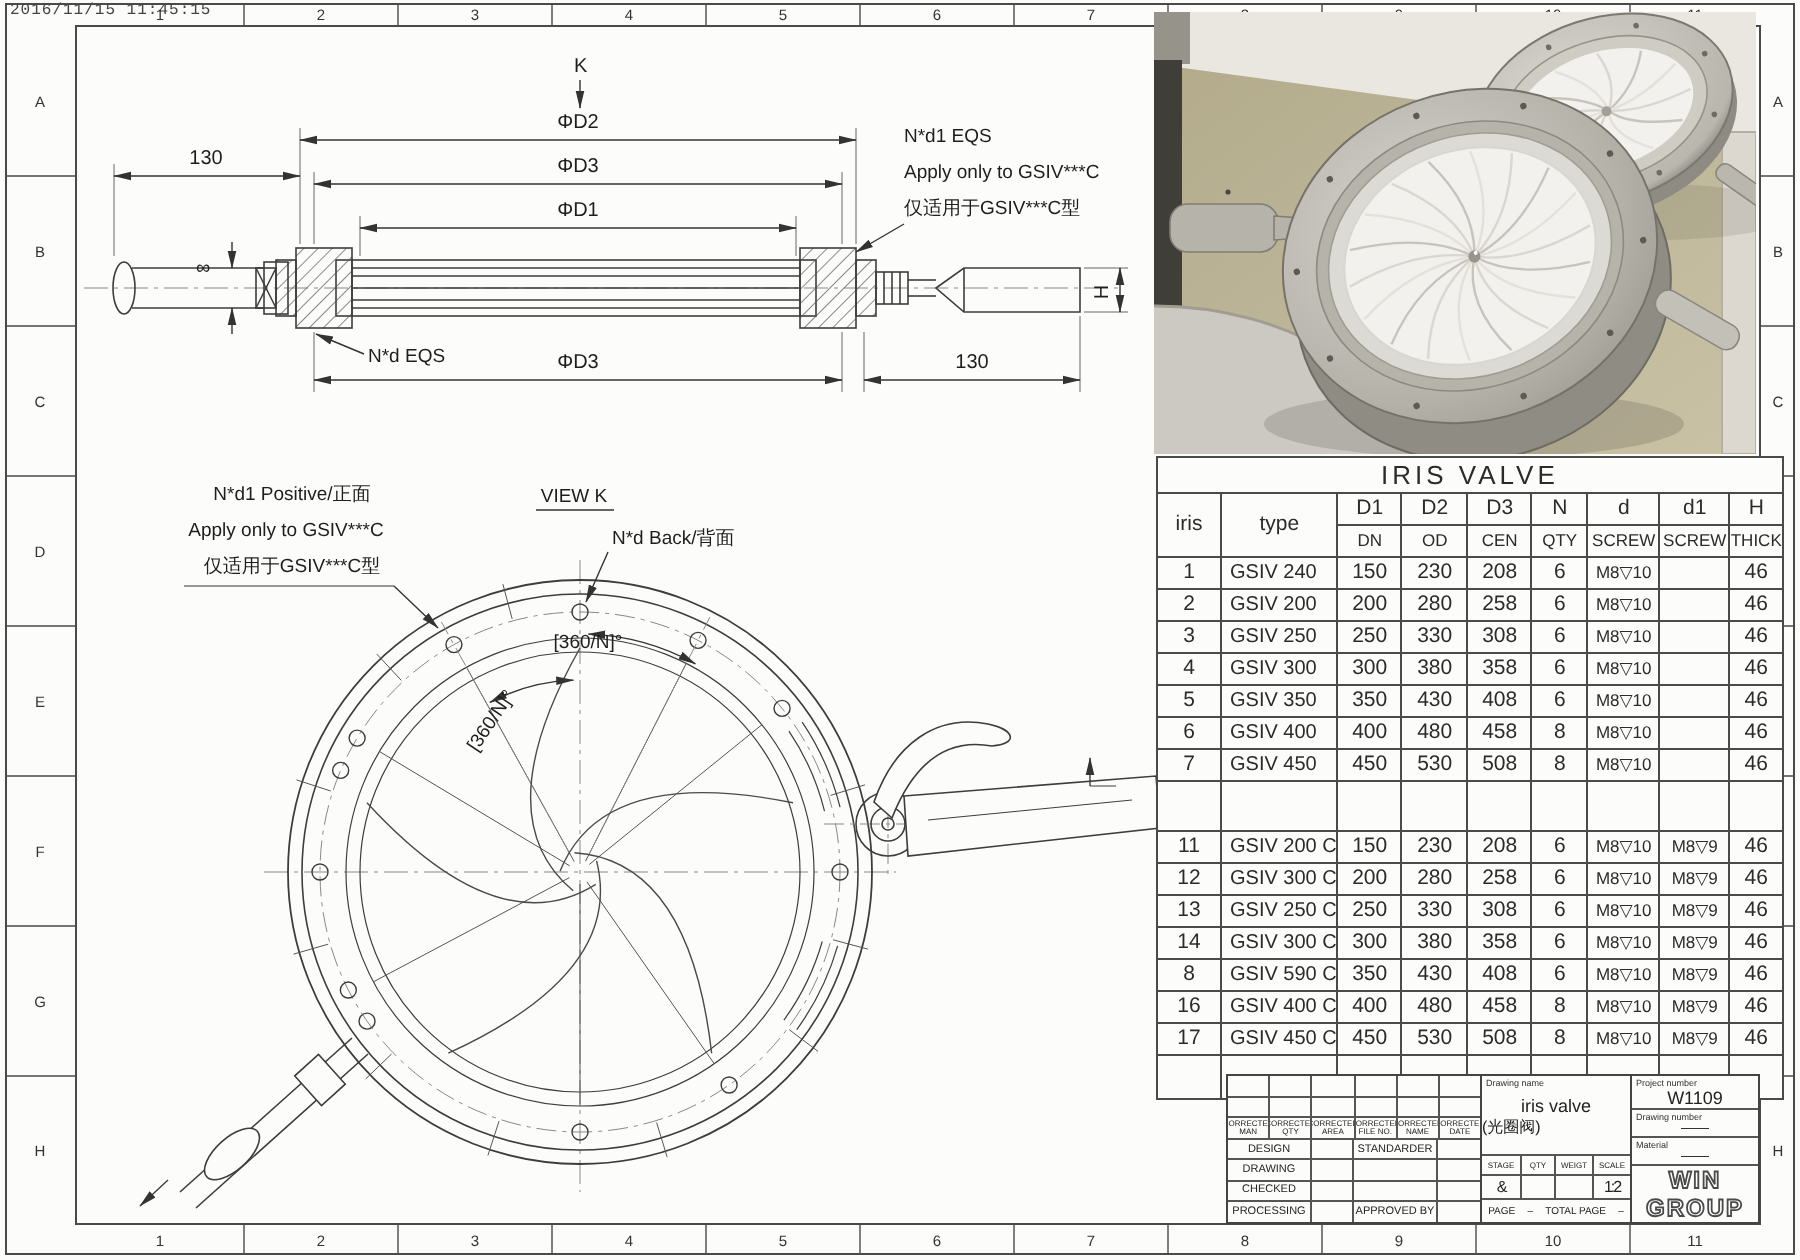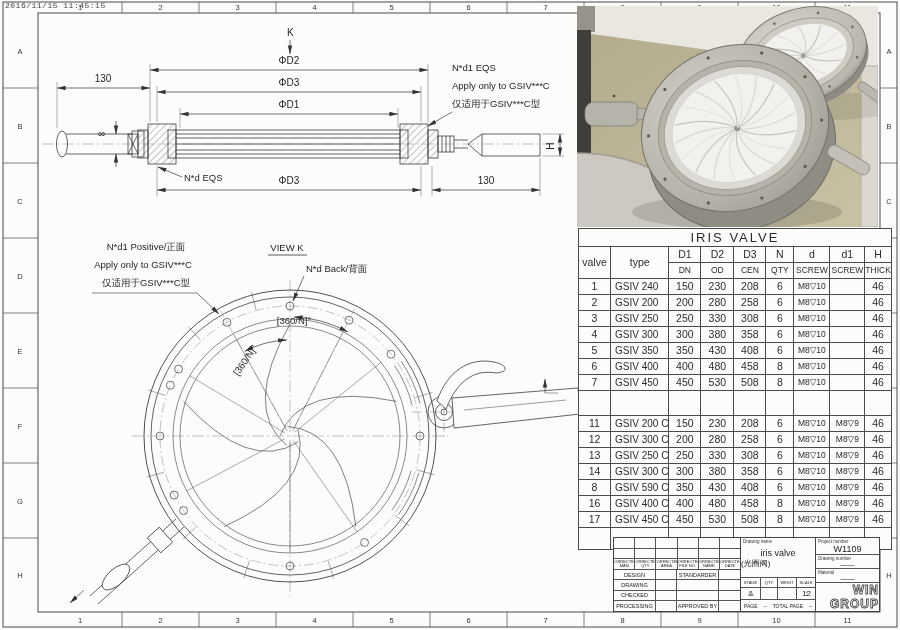--- a/index.html
+++ b/index.html
@@ -32,21 +32,21 @@
   .tb-row:last-child{border-bottom:none;}
   .tb-cell{border-right:1px solid #555;box-sizing:border-box;display:flex;align-items:center;justify-content:center;
            overflow:hidden;}
   .tb-cell:last-child{border-right:none;}
   .mini{font-size:4px;line-height:4px;text-align:center;}
   .lbl{font-size:4.5px;color:#333;padding:1px 0 0 2px;line-height:5px;text-align:left;}
   .name-cn{font-size:8px;}
   .name-en{font-size:9px;}
   .dashv{font-size:8px;letter-spacing:-1px;}
   .logo{font-size:12px;font-weight:bold;letter-spacing:1px;color:#fff;
-        -webkit-text-stroke:0.9px #4a4a4a;text-align:right;}
+        -webkit-text-stroke:0.9px #4a4a4a;text-align:center;}
   .photo{position:absolute;left:577px;top:6px;width:301px;height:221px;}
 </style>
 </head>
 <body>
 
 <div class="sheet">
 
   <div class="stamp">2016/11/15 11:45:15</div>
 
   <svg id="cad" width="900" height="630" style="position:absolute;left:0;top:0;">
@@ -450,21 +450,21 @@
         <col style="width:28px">
         <col style="width:36px">
         <col style="width:35px">
         <col style="width:22px">
     </colgroup>
     <tbody>
         <tr>
           <th class="t-title" colspan="9">IRIS VALVE</th>
         </tr>
     <tr>
-      <td rowspan="2">valve</td>
+      <td rowspan="2">iris</td>
       <td rowspan="2">type</td>
       <td>D1</td>
       <td>D2</td>
       <td>D3</td>
       <td>N</td>
       <td>d</td>
       <td>d1</td>
       <td>H</td>
     </tr>
     <tr class="h-sub-row">

